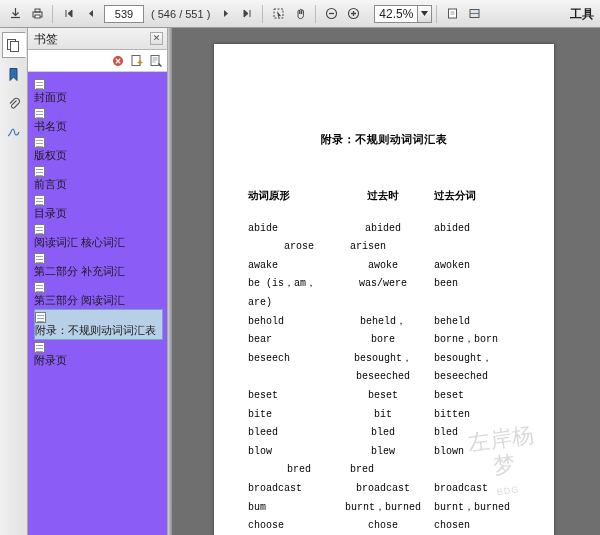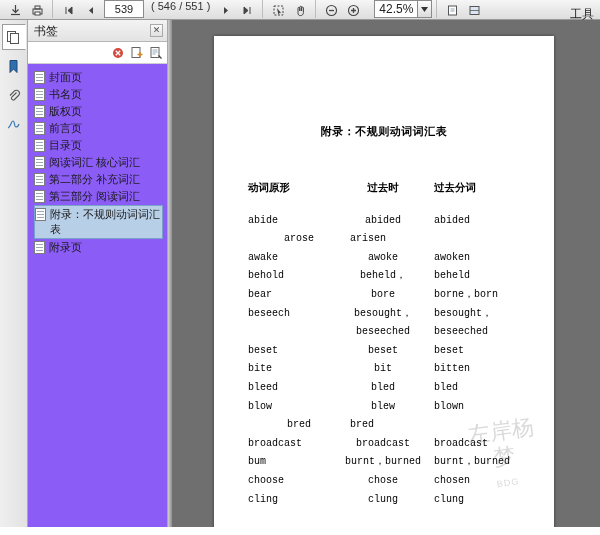--- a/index.html
+++ b/index.html
@@ -5,27 +5,27 @@
   * { box-sizing: border-box; }
   html, body {
     margin: 0; padding: 0;
     width: 600px; height: 535px;
     overflow: hidden;
     font-family: "Liberation Sans", sans-serif;
     background: #ffffff;
   }
   
   .toolbar {
-    height: 20px;
+    height: 28px;
     width: 600px;
     background: linear-gradient(to bottom, #f6f6f6 0%, #e9e9e9 50%, #dedede 100%);
     border-bottom: 1px solid #9a9a9a;
     display: flex;
-    align-items: flex-start;
-    padding: 0 4px;
+    align-items: center;
+    padding: 8px 4px;
     position: relative;
   }
   .tb-btn {
     width: 20px; height: 20px;
     border: 1px solid transparent;
     display: flex; align-items: center; justify-content: center;
     margin: 0 1px;
     font-size: 11px;
     color: #333;
     background: transparent;
@@ -68,20 +68,21 @@
     background: linear-gradient(to bottom,#fdfdfd,#dcdcdc);
     display: flex; align-items: center; justify-content: center;
     font-size: 7px; color: #333;
   }
   .tb-right {
     position: absolute;
     right: 6px;
     top: 6px;
     font-size: 12px;
     color: #222;
+    font-weight: bold;
   }
   
   .body {
     display: flex;
     width: 600px;
     height: 507px;
   }
   
   .rail {
     width: 28px;
@@ -151,20 +152,21 @@
     padding: 5px 0 0 6px;
   }
   .node {
     display: flex;
     align-items: flex-start;
     font-size: 11px;
     color: #1a1a1a;
     line-height: 15px;
     padding: 1px 2px 1px 0;
     min-height: 17px;
+    flex-direction: column;
   }
   .node.selected {
     background: #b8cfe8;
     border: 1px solid #7ba2c9;
     margin-right: 4px;
   }
   .node-icon {
     width: 11px; height: 13px;
     flex: 0 0 11px;
     margin-right: 4px;
@@ -450,20 +452,25 @@
         <div class="trow">
             <div class="c1">arose</div>
             <div class="c2">arisen</div>
           </div>
         <div class="trow">
             <div class="c0">awake</div>
             <div class="c1">awoke</div>
             <div class="c2">awoken</div>
           </div>
         <div class="trow">
+            <div class="c0">be (is，am，are)</div>
+            <div class="c1">was/were</div>
+            <div class="c2">been</div>
+          </div>
+        <div class="trow">
             <div class="c0">behold</div>
             <div class="c1">beheld，</div>
             <div class="c2">beheld</div>
           </div>
         <div class="trow">
             <div class="c0">bear</div>
             <div class="c1">bore</div>
             <div class="c2">borne，born</div>
           </div>
         <div class="trow">

